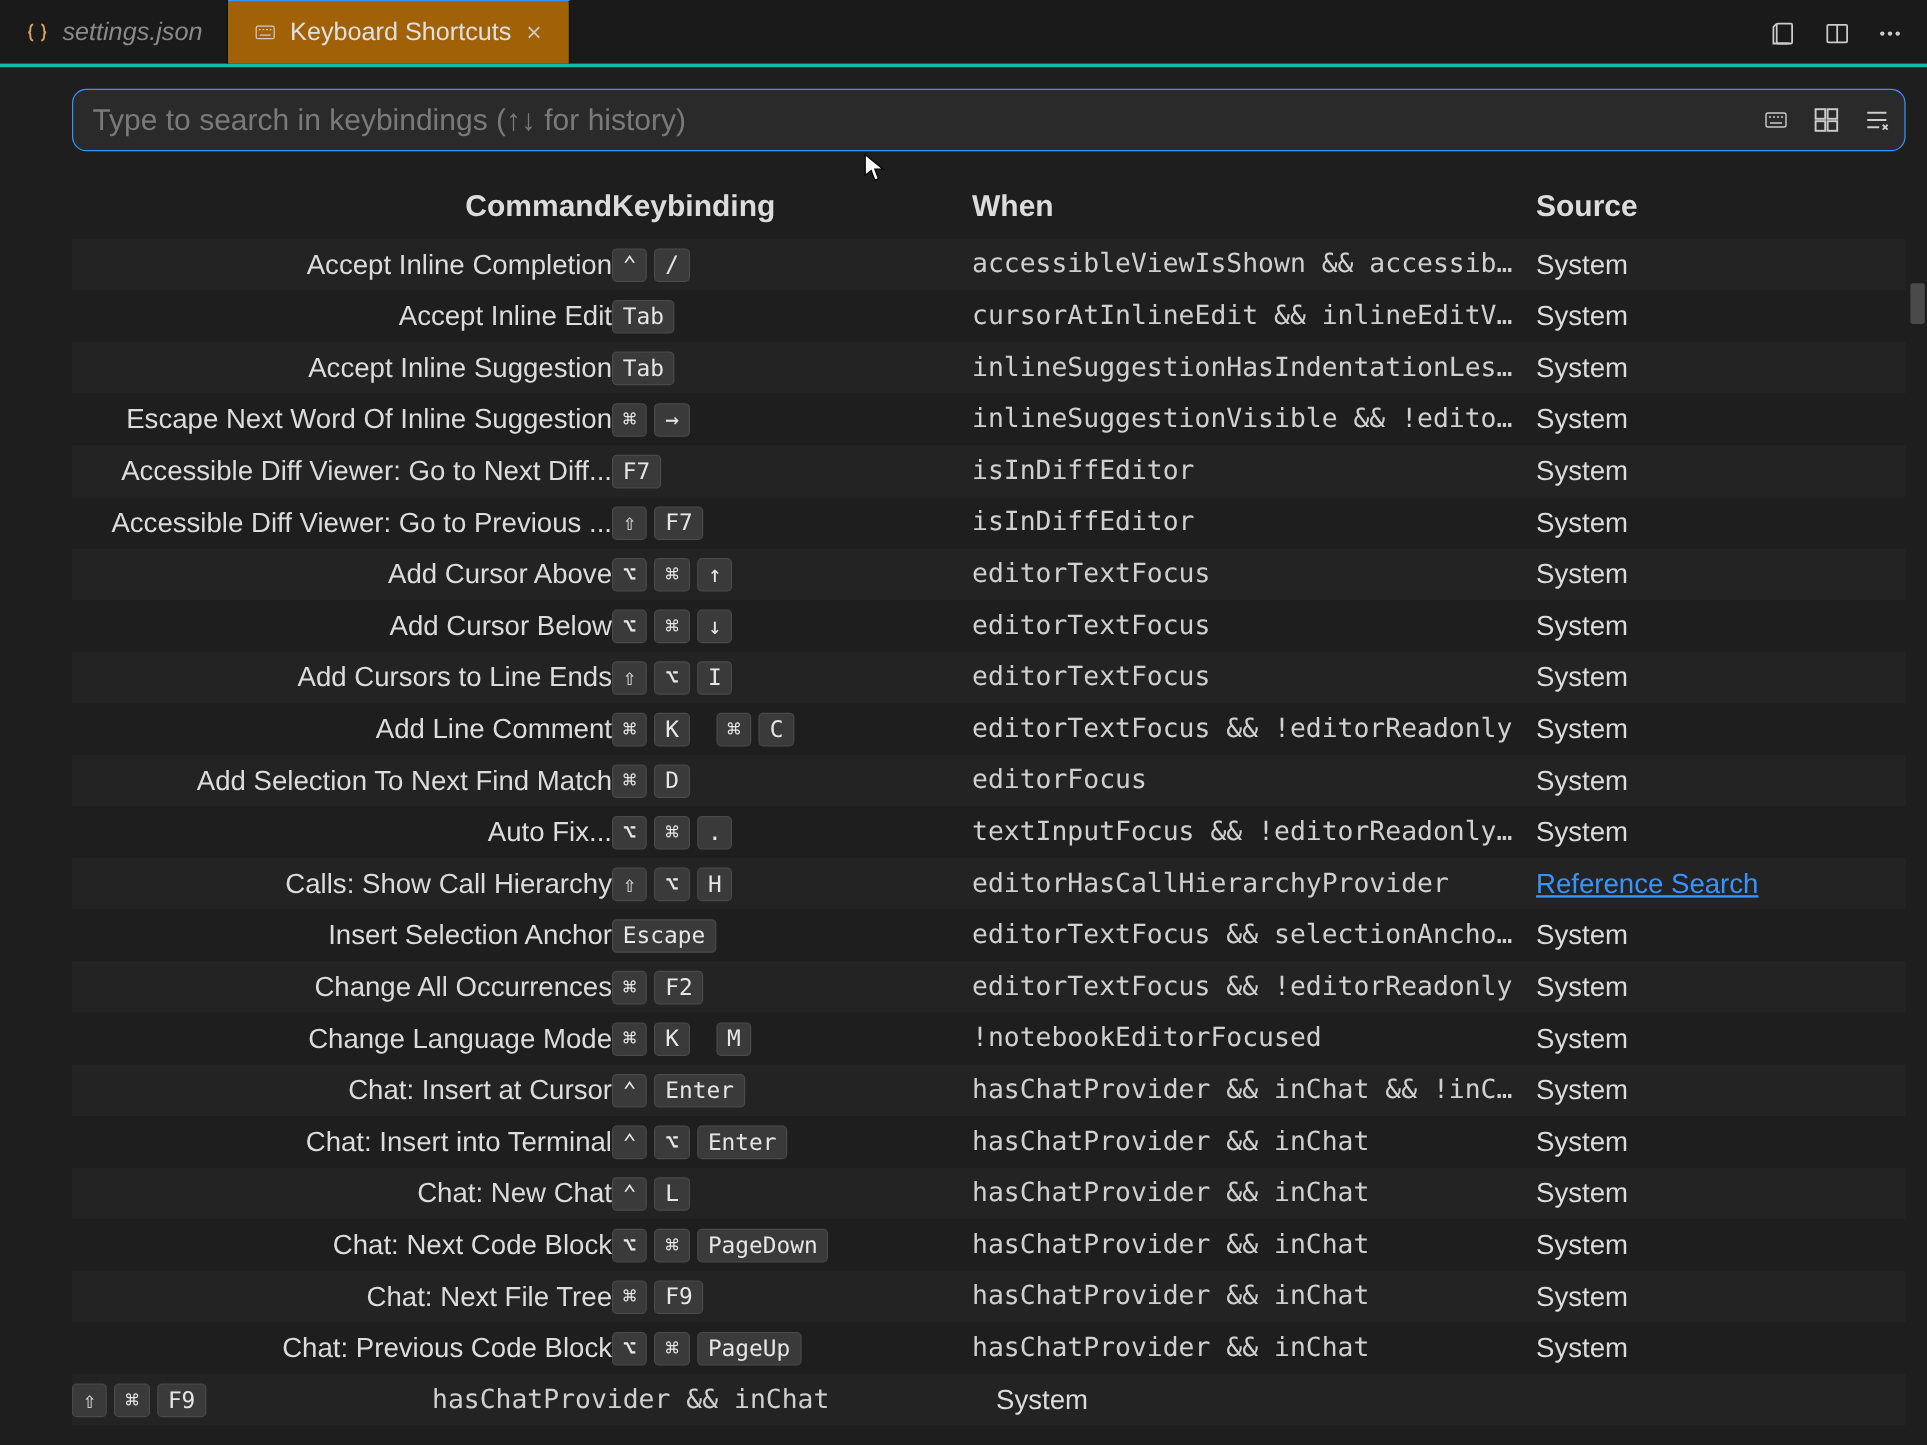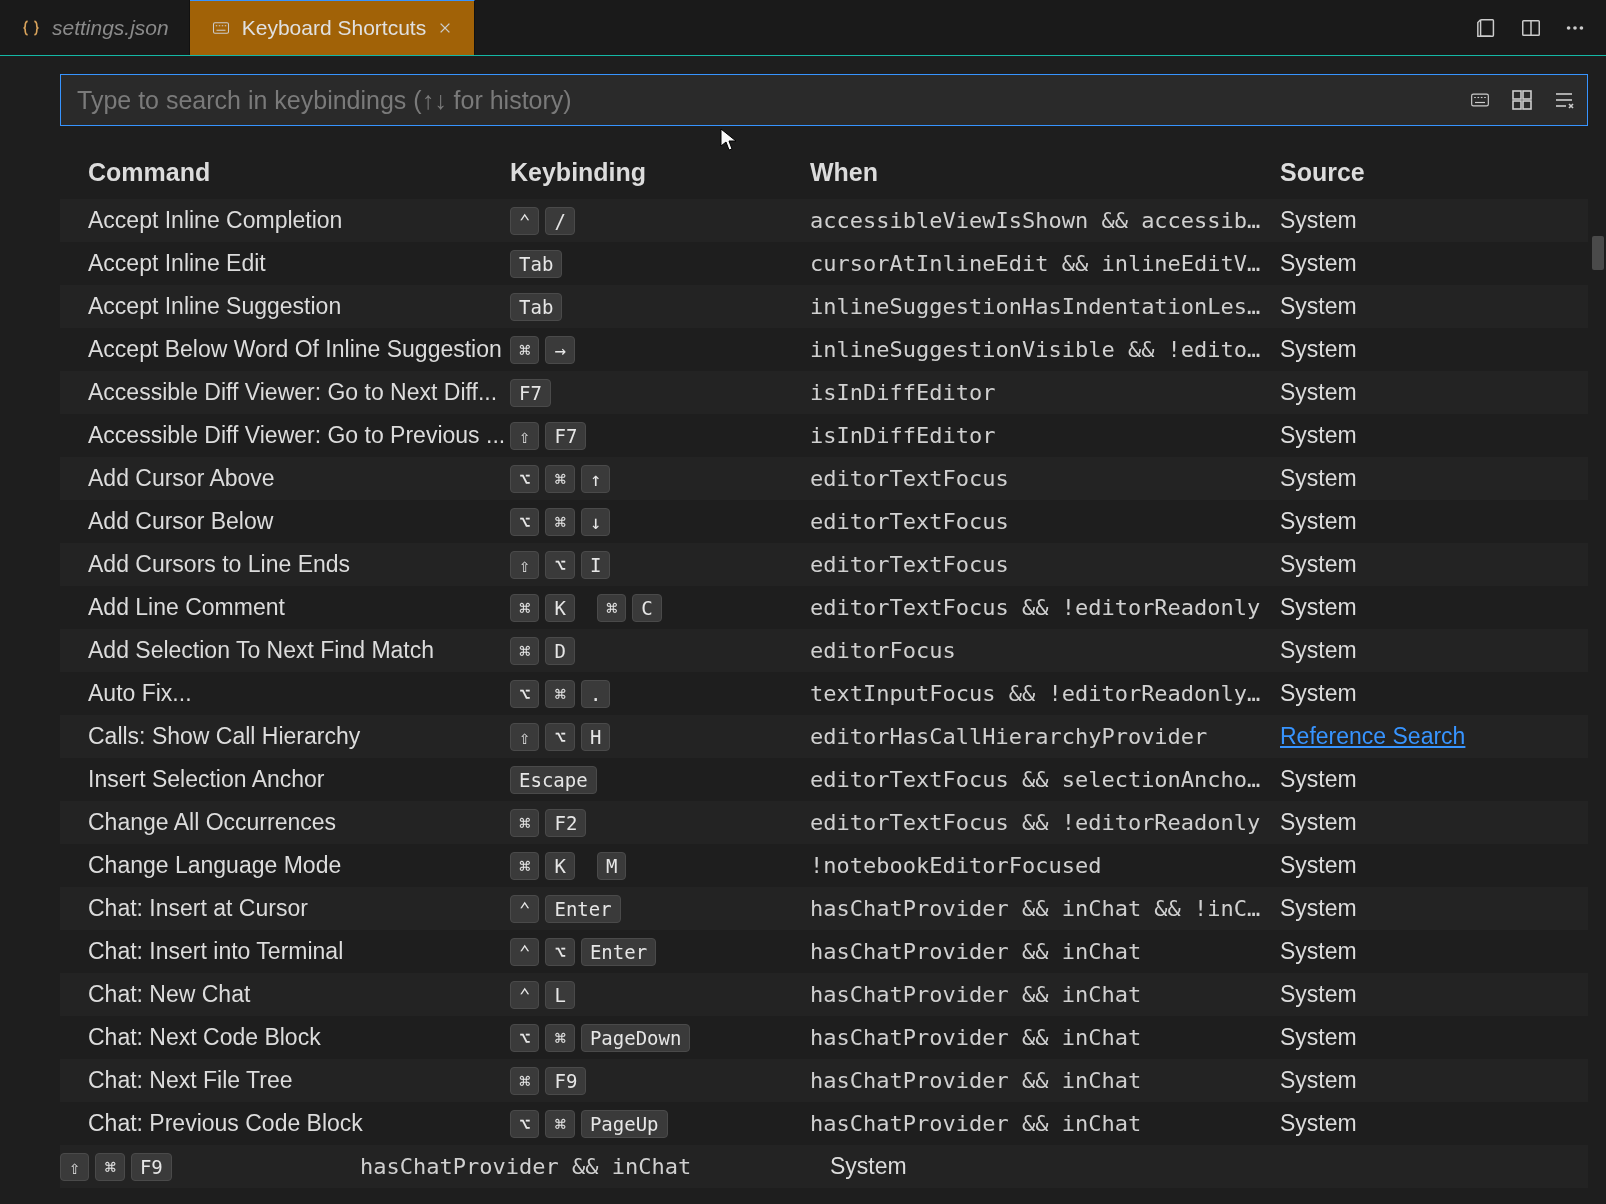--- a/index.html
+++ b/index.html
@@ -9,21 +9,21 @@
     background: #1e1e1e;
     font-family: -apple-system, BlinkMacSystemFont, "Segoe UI", sans-serif;
     color: #cccccc;
     overflow: hidden;
   }
   .tabbar {
     height: 56px;
     display: flex;
     align-items: stretch;
     background: #1a1a1a;
-    border-bottom: 1px solid #14b8a6;
+    border-bottom: 3px solid #14b8a6;
     position: relative;
   }
   .tab {
     display: flex;
     align-items: center;
     padding: 0 20px;
     gap: 10px;
     color: #8a8a8a;
     font-size: 21px;
     font-style: italic;
@@ -46,21 +46,21 @@
     display: flex;
     align-items: center;
     gap: 22px;
     padding-right: 10px;
     color: #cccccc;
   }
   .action-icon { width:22px;height:22px;display:flex;align-items:center;justify-content:center;cursor:pointer;}
   .editor-body { position:relative; padding: 18px 18px 0 60px; }
   .search-wrap {
     border: 1px solid #3794ff;
-    border-radius: 0;
+    border-radius: 12px;
     background: #2a2a2a;
     display:flex;
     align-items:center;
     height: 52px;
     padding: 0 10px 0 16px;
   }
   .search-input {
     flex: 1;
     background: transparent;
     border: none;
@@ -72,21 +72,21 @@
   .search-btns { display:flex; gap: 16px; align-items:center; color:#cccccc;}
   .search-btn { width:26px;height:26px;display:flex;align-items:center;justify-content:center;cursor:pointer;}
   .headers {
     display:flex;
     margin-top: 20px;
     padding: 12px 0;
     font-weight: 600;
     font-size: 25px;
     color:#dcdcdc;
   }
-  .col-cmd   { width: 450px; padding-left: 28px; }
+  .col-cmd   { width: 450px; padding-left: 28px; text-align: right; }
   .col-key   { width: 300px; }
   .col-when  { width: 470px; }
   .col-src   { flex:1; }
   .rows { }
   .row {
     display:flex;
     align-items:center;
     height: 43px;
     font-size: 23px;
     color:#dcdcdc;
@@ -270,21 +270,21 @@
         <div class="col-cmd">Accept Inline Suggestion</div>
         <div class="col-key">
           <div class="keys">
             <span class="key">Tab</span>
           </div>
         </div>
         <div class="col-when">inlineSuggestionHasIndentationLessT…</div>
         <div class="col-src">System</div>
       </div>
       <div class="row">
-        <div class="col-cmd">Accept Below Word Of Inline Suggestion</div>
+        <div class="col-cmd">Escape Next Word Of Inline Suggestion</div>
         <div class="col-key">
           <div class="keys">
             <span class="key">⌘</span>
             <span class="key">→</span>
           </div>
         </div>
         <div class="col-when">inlineSuggestionVisible &amp;&amp; !editorR…</div>
         <div class="col-src">System</div>
       </div>
       <div class="row">

